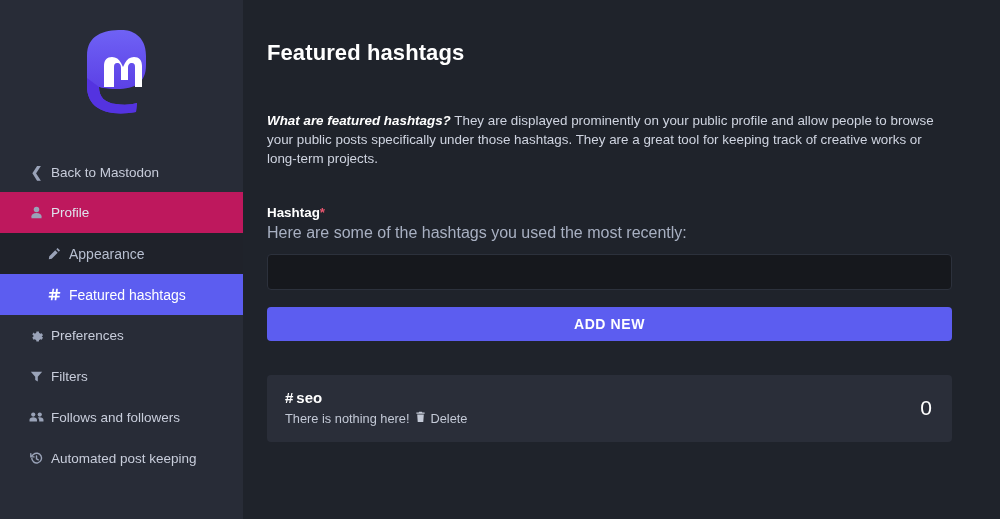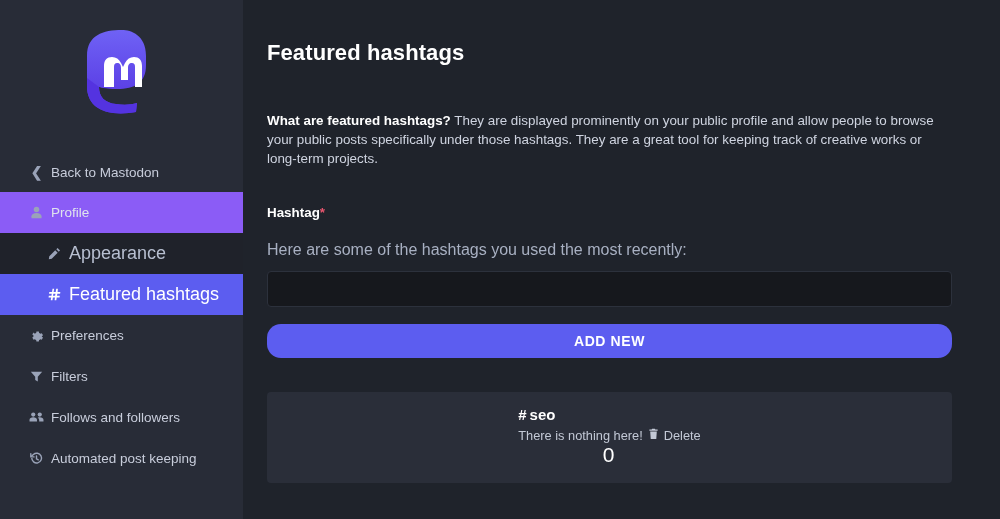--- a/index.html
+++ b/index.html
@@ -37,23 +37,23 @@
     cursor: pointer;
     white-space: nowrap;
   }
   .nav-item .nav-ico {
     width: 17px; margin-left: -22px; margin-right: 6px;
     display: inline-flex; align-items: center; justify-content: center;
     color: #9aa3b8;
     flex: none;
   }
   .nav-item.back { color: #c8cddb; height: 40px; }
-  .nav-item.parent-active { background: #8b5cf6; color: #dfe3ed; }
+  .nav-item.parent-active { background: #be185d; color: #dfe3ed; }
   .subnav { background: #1f222a; }
-  .nav-item.sub { padding-left: 68px; font-size: 18px; color: #b7bfd0; height: 41px; }
+  .nav-item.sub { padding-left: 68px; font-size: 14px; color: #b7bfd0; height: 41px; }
   .nav-item.sub .nav-ico { margin-left: -22px; }
   .nav-item.sub.active {
     background: #5c5df0;
     color: #ffffff;
   }
   .nav-item.sub.active .nav-ico { color: #ffffff; }
   .chev {
     font-size: 14px; font-weight: bold; color: #c8cddb;
     line-height: 1;
   }
@@ -68,25 +68,25 @@
   .page-title {
     font-size: 22px; font-weight: bold; color: #ffffff;
     letter-spacing: 0.1px;
     margin-bottom: 45px;
   }
   .hint {
     font-size: 13.4px; line-height: 1.42; color: #cfd4e0;
     max-width: 690px;
     margin-bottom: 37px;
   }
-  .hint b { color: #ffffff; font-weight: bold; }
+  .hint b { color: #ffffff; font-weight: bold; font-style: italic; }
 
   .field-label {
     font-size: 13.4px; font-weight: bold; color: #ffffff;
-    margin-bottom: 21px;
+    margin-bottom: 4px;
   }
   .req { color: #e8566f; font-weight: bold; }
   .field-sub {
     font-size: 16px; color: #a8b0c2;
     margin-bottom: 12px;
   }
   .hash-input {
     display: block;
     width: 685px; height: 36px;
     background: #16181d;
@@ -96,34 +96,34 @@
     font-family: "Liberation Sans", sans-serif;
     font-size: 13px;
     padding: 0 10px;
     outline: none;
   }
   .add-btn {
     display: block;
     width: 685px; height: 34px;
     margin-top: 17px;
     background: #5c5df0;
-    border: none; border-radius: 14px;
+    border: none; border-radius: 4px;
     color: #ffffff;
     font-family: "Liberation Sans", sans-serif;
     font-size: 14px; font-weight: bold;
     letter-spacing: 0.6px;
     cursor: pointer;
   }
   .tag-card {
     width: 685px;
     margin-top: 34px;
     background: #2a2e39;
     border-radius: 4px;
     padding: 14px 18px 16px 18px;
-    display: flex; align-items: center; justify-content: space-between; flex-direction: column;
+    display: flex; align-items: center; justify-content: space-between;
   }
   .tag-name {
     font-size: 15px; font-weight: bold; color: #ffffff;
     margin-bottom: 5px;
   }
   .tag-name .hash { margin-right: 3px; }
   .tag-meta {
     font-size: 12.8px; color: #c3c9d6;
     display: flex; align-items: center; gap: 5px;
   }

